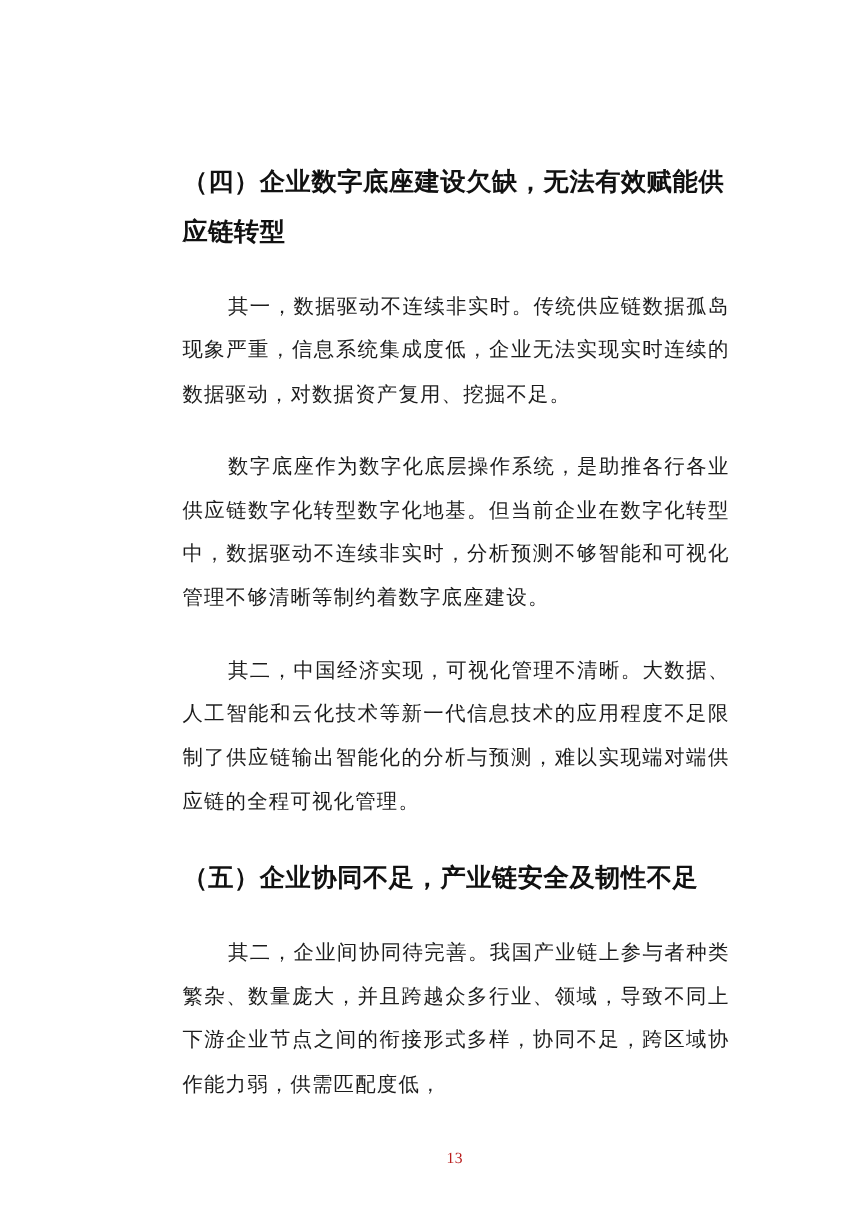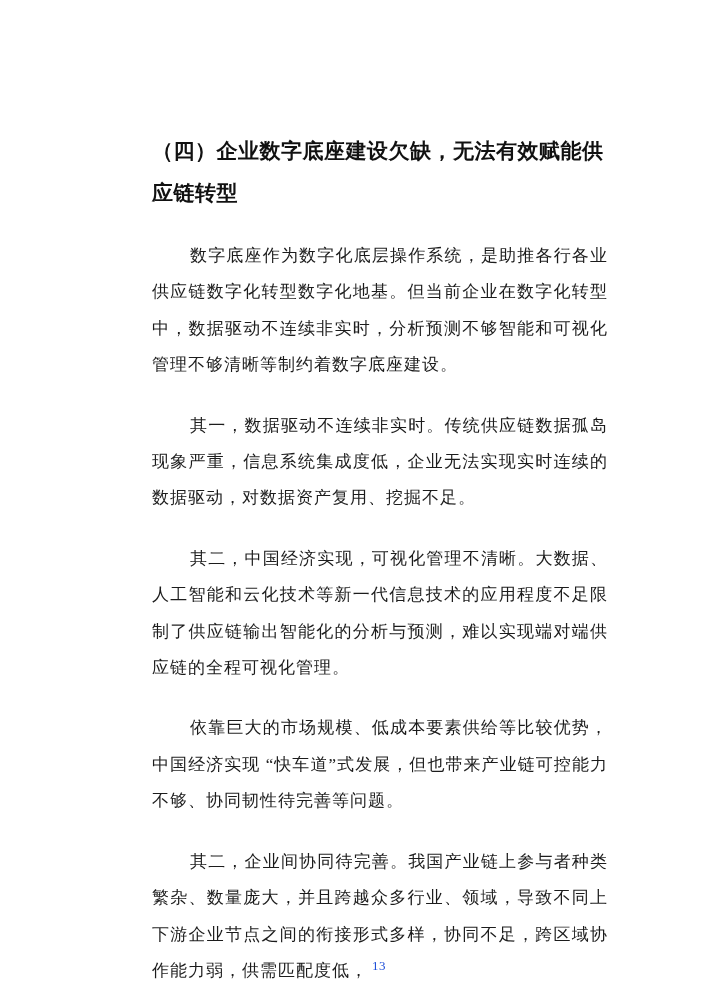--- a/index.html
+++ b/index.html
@@ -49,41 +49,41 @@
   .page-footer {
     position: absolute;
     left: 0;
     top: 920px;
     width: 710px;
     text-align: center;
   }
 
   .page-number {
     font-size: 13px;
-    color: #1d4ed8;
+    color: #b91c1c;
     letter-spacing: 0.5px;
   }
 </style>
 </head>
 <body>
 
 <div class="page">
 
   <div class="content">
 
     <h2 class="section-heading">（四）企业数字底座建设欠缺，无法有效赋能供应链转型</h2>
 
+    <p class="body-paragraph">其一，数据驱动不连续非实时。传统供应链数据孤岛现象严重，信息系统集成度低，企业无法实现实时连续的数据驱动，对数据资产复用、挖掘不足。</p>
+
     <p class="body-paragraph">数字底座作为数字化底层操作系统，是助推各行各业供应链数字化转型数字化地基。但当前企业在数字化转型中，数据驱动不连续非实时，分析预测不够智能和可视化管理不够清晰等制约着数字底座建设。</p>
-
-    <p class="body-paragraph">其一，数据驱动不连续非实时。传统供应链数据孤岛现象严重，信息系统集成度低，企业无法实现实时连续的数据驱动，对数据资产复用、挖掘不足。</p>
 
     <p class="body-paragraph">其二，中国经济实现，可视化管理不清晰。大数据、人工智能和云化技术等新一代信息技术的应用程度不足限制了供应链输出智能化的分析与预测，难以实现端对端供应链的全程可视化管理。</p>
 
+    <h2 class="section-heading">（五）企业协同不足，产业链安全及韧性不足</h2>
 
-    <p class="body-paragraph">依靠巨大的市场规模、低成本要素供给等比较优势，中国经济实现 “快车道”式发展，但也带来产业链可控能力不够、协同韧性待完善等问题。</p>
 
 
     <p class="body-paragraph">其二，企业间协同待完善。我国产业链上参与者种类繁杂、数量庞大，并且跨越众多行业、领域，导致不同上下游企业节点之间的衔接形式多样，协同不足，跨区域协作能力弱，供需匹配度低，</p>
 
   </div>
 
   <div class="page-footer">
     <span class="page-number">13</span>
   </div>
 

